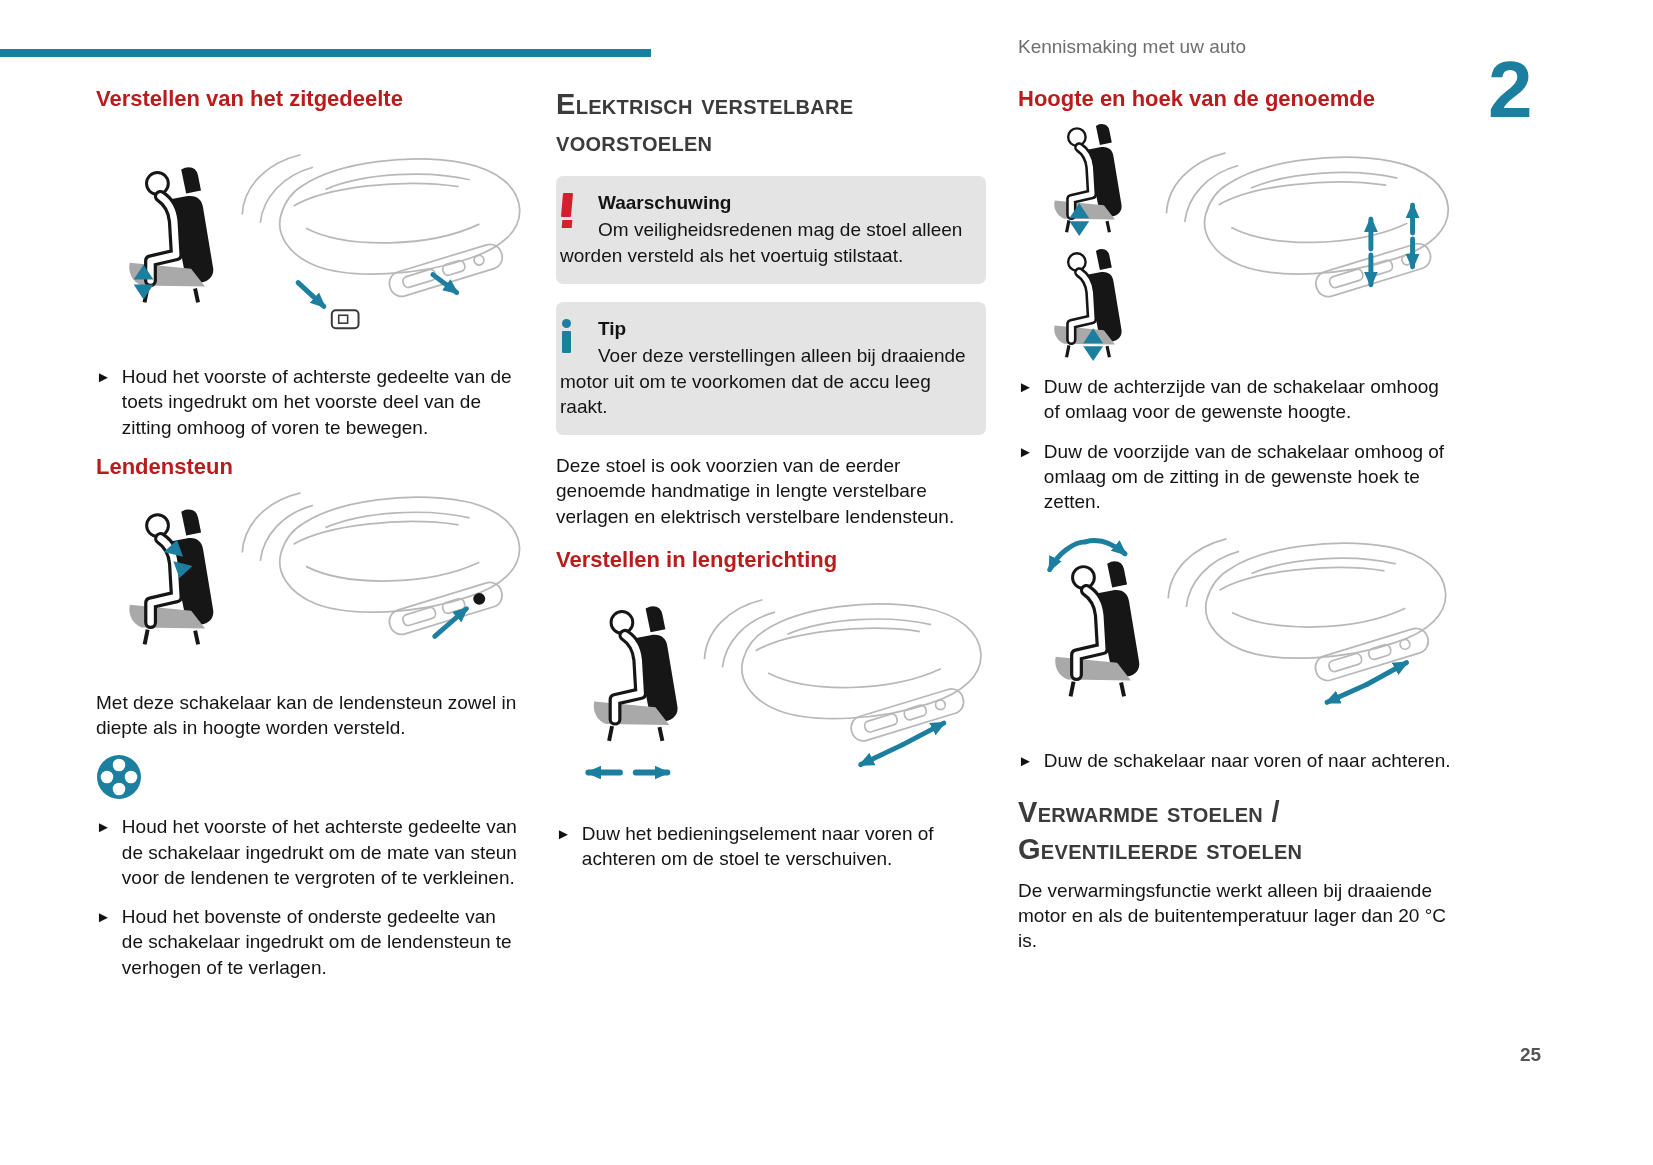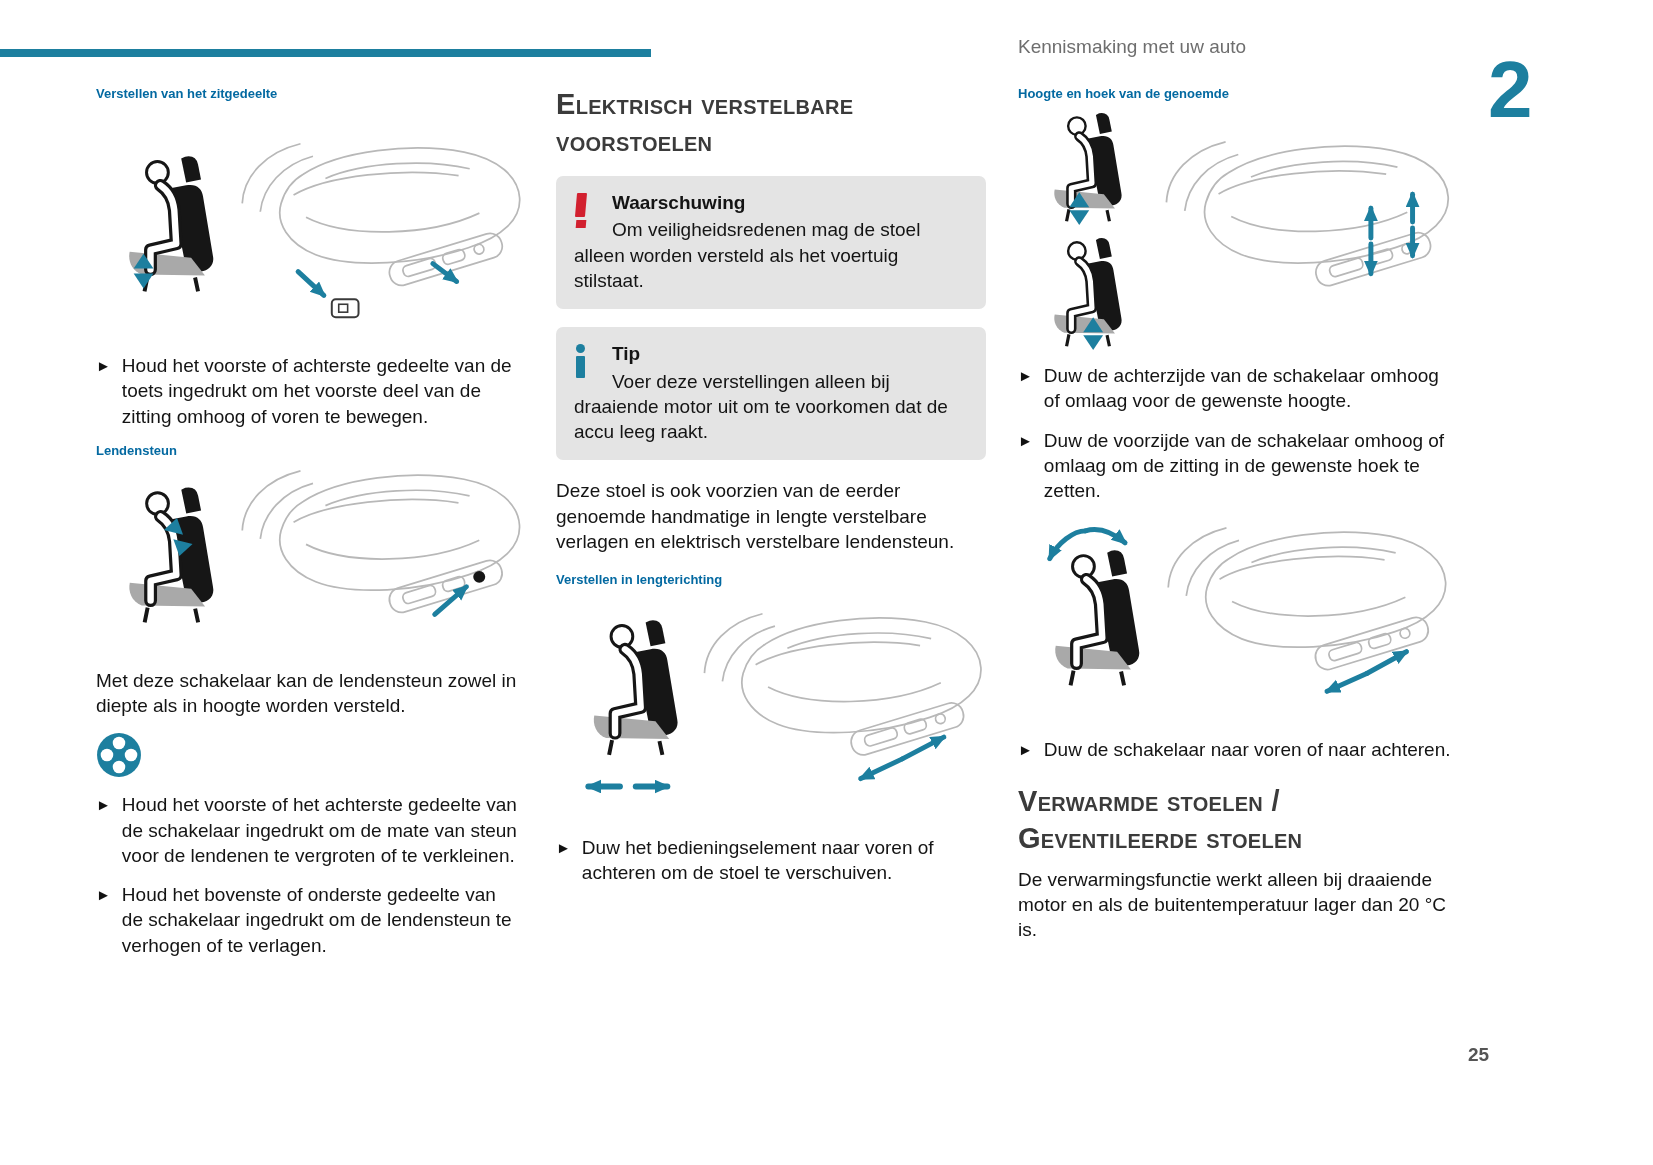--- a/index.html
+++ b/index.html
@@ -8,37 +8,37 @@
     --box-bg:#e4e4e4;
     --art-line:#b8b8b8;
   }
   *{margin:0;padding:0;box-sizing:border-box}
   html,body{width:1653px;height:1165px}
   body{font-family:"Liberation Sans",sans-serif;background:#fff;color:#141414;position:relative}
   .page{position:absolute;inset:0;overflow:hidden;background:#fff}
   .top-rule{position:absolute;left:0;top:49px;width:651px;height:8px;background:var(--accent)}
   .header-right{position:absolute;left:1018px;top:36px;width:432px;text-align:left;font-size:19px;color:#6e6e6e}
   .chapter-num{position:absolute;left:1488px;top:50px;font-size:80px;font-weight:bold;color:var(--accent);line-height:1}
-  .page-number{position:absolute;left:1468px;top:1044px;font-size:19px;font-weight:bold;color:#555}
+  .page-number{position:absolute;left:1520px;top:1044px;font-size:19px;font-weight:bold;color:#555}
 
   .col{position:absolute;top:86px}
   .col1{left:96px;width:426px}
   .col2{left:556px;width:430px}
   .col3{left:1018px;width:434px}
 
-  .h-small{font-size:13px;font-weight:bold;margin-bottom:6px;color:#0369a1}
+  .h-small{font-size:22px;font-weight:bold;margin-bottom:6px;color:#b91c1c}
   .h-big{font-size:29px;font-weight:bold;font-variant:small-caps;letter-spacing:.3px;color:#3b3b3b;line-height:1.28;margin-bottom:10px}
   .figure{position:relative;width:100%;margin-bottom:6px}
   .fig-svg{width:100%;height:100%;display:block}
 
   .bullet{display:flex;gap:11px;margin:10px 0 14px;font-size:19px;line-height:1.33}
   .marker{flex:none;font-size:15px;padding-top:3px;color:#111}
   p.body{font-size:19px;line-height:1.33;margin:6px 0 10px}
 
-  .note-box{background:var(--box-bg);border-radius:7px;padding:14px 18px 16px;margin:0 0 18px;font-size:19px;line-height:1.33}
+  .note-box{background:var(--box-bg);border-radius:7px;padding:14px 4px 16px;margin:0 0 18px;font-size:19px;line-height:1.33}
   .note-title{font-weight:bold;margin-bottom:2px}
   .note-icon{float:left;width:24px;margin:3px 12px 4px 2px}
   .warn-bar{display:block;width:10px;height:24px;background:var(--warning-red);border-radius:1px;transform:skewX(-5deg)}
   .warn-dot{display:block;width:10px;height:8px;background:var(--warning-red);margin-top:3px;transform:skewX(-5deg)}
   .info-dot{display:block;width:9px;height:9px;border-radius:50%;background:var(--accent)}
   .info-bar{display:block;width:9px;height:22px;background:var(--accent);margin-top:3px;border-radius:1px}
 
   .lumbar-wrap{margin:14px 0 8px}
 
   

